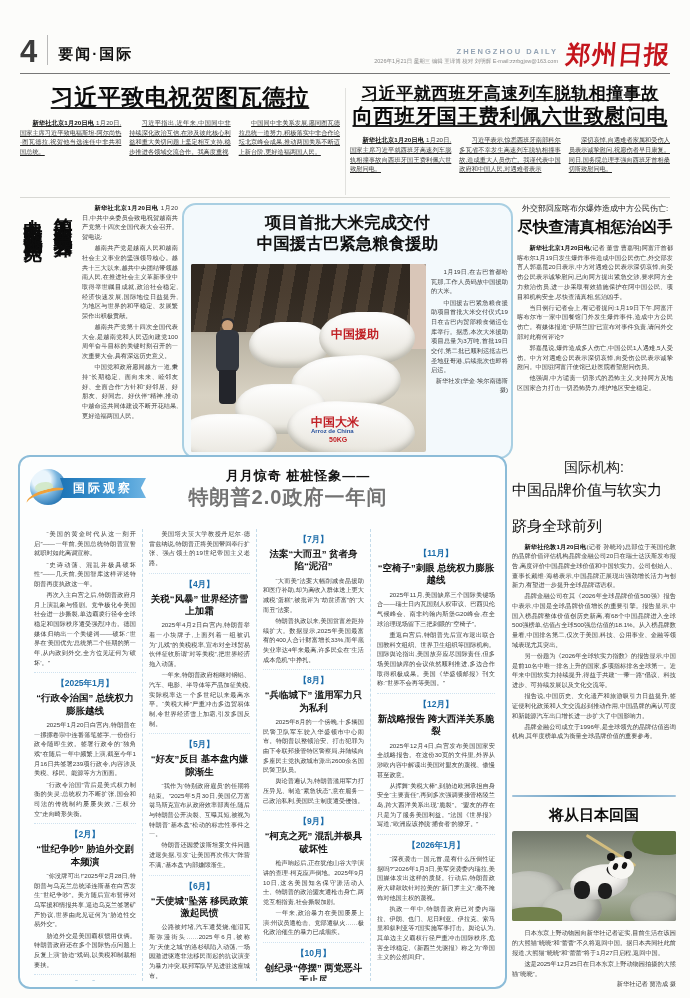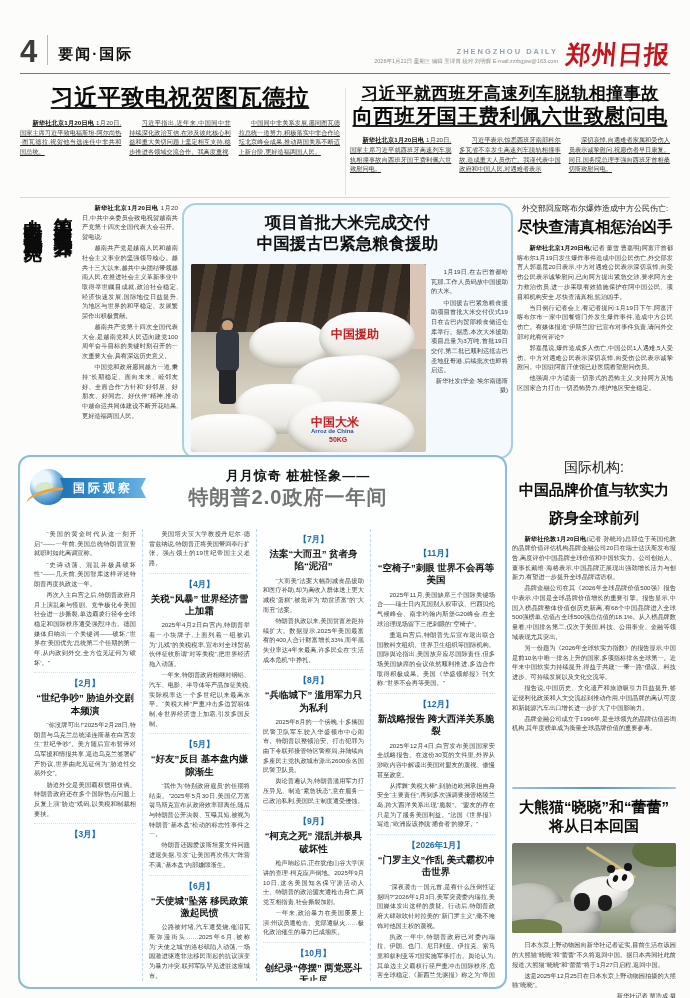--- a/index.html
+++ b/index.html
@@ -82,21 +82,21 @@
   .t-col.w1 { width:114px; } .t-col.w2 { width:114px; border-left:1px dashed #c3dbea; }
   .t-col.w3 { width:114px; border-left:1px dashed #c3dbea; }
   .t-col.w4 { width:131px; border-left:1px dashed #c3dbea; padding-top:14px; }
   .mblock { border-top:1px dotted #cfe2ef; margin-top:5px; padding-top:3px; }
   .mblock.first { border-top:none; margin-top:0; }
   .mlabel { text-align:center; color:#1d6daa; font-weight:700; font-size:8.5px; margin:2px 0 2px; }
   .mhead { text-align:center; font-weight:900; font-size:9.5px; color:#161616; margin-bottom:3px; line-height:1.3; }
   
   .rcol { position:absolute; left:512px; top:455px; width:164px; height:534px; }
   .brand-kicker { text-align:center; font-size:14px; color:#1a1a1a; margin-top:4px; }
-  .brand-title { text-align:center; font-weight:700; font-size:15px; line-height:1.32; color:#0c0c0c; margin-top:3px; }
+  .brand-title { text-align:left; font-weight:400; font-size:15px; line-height:1.32; color:#0c0c0c; margin-top:3px; }
   .brand-body { margin-top:6px; height:246px; overflow:hidden; }
   .rdiv { height:2px; background:linear-gradient(90deg,#9fc2da,#5d96bd,#9fc2da); margin:7px 0 8px; border-radius:1px; }
   .panda-title { text-align:center; font-weight:900; font-size:15px; line-height:1.32; color:#0c0c0c; }
   .photo2 { position:relative; width:164px; height:90px; margin-top:7px; overflow:hidden; border-radius:2px;
             background:linear-gradient(180deg,#6f7568 0%,#9aa08f 35%,#aab0a0 70%,#84906f 100%); }
   .rock { position:absolute; background:#c6c8c0; border-radius:50%; box-shadow:inset -5px -4px 8px rgba(60,60,55,.45); }
   .grass { position:absolute; background:#5f7142; border-radius:50% 40% 30% 55%; }
   .panda-body { position:absolute; left:58px; top:34px; width:58px; height:34px; border-radius:55% 45% 50% 50%;
                 background:#f4f3ef; transform:rotate(-8deg); box-shadow:inset 0 -6px 8px rgba(40,40,40,.25); }
   .panda-limb { position:absolute; background:#1d1d1d; border-radius:45%; }
@@ -208,20 +208,26 @@
     </div>
     <div class="t-kicker">月月惊奇 桩桩怪象——</div>
     <div class="t-title">特朗普2.0政府一年间</div>
     <div class="t-cols">
 
       <div class="t-col w1">
         <p class="b-par">“美国的黄金时代从这一刻开启”——一年前,美国总统特朗普宣誓就职时如此高调宣称。</p>
         <p class="b-par">“史诗动荡、混乱并极具破坏性”——几天前,美国智库这样评述特朗普再度执政这一年。</p>
         <p class="b-par">再次入主白宫之后,特朗普政府月月上演乱象与怪剧。党争极化令美国社会进一步撕裂,单边霸凌行径令全球稳定和国际秩序遭受强烈冲击。德国媒体归纳出一个关键词——破坏:“世界在‘美国优先’总统第二个任期的第一年,从内政到外交,全方位见证何为‘破坏’。”</p>
         <div class="mblock">
+          <div class="mlabel">【2025年1月】</div>
+          <div class="mhead">“行政令治国” 总统权力膨胀越线</div>
+          <p class="b-par">2025年1月20日白宫内,特朗普在一摞摞卷宗中连番落笔签字,一份份行政令随即生效。签署行政令的“独角戏”在随后一年中频繁上演,截至今年1月16日共签署239项行政令,内容涉及关税、移民、能源等方方面面。</p>
+          <p class="b-par">“行政令治国”背后是美式权力制衡的失灵:总统权力不断扩张,国会和司法的传统制约屡屡失效,“三权分立”走向畸形失衡。</p>
+        </div>
+        <div class="mblock">
           <div class="mlabel">【2月】</div>
           <div class="mhead">“世纪争吵” 胁迫外交剧本频演</div>
           <p class="b-par">“你没牌可出!”2025年2月28日,特朗普与乌克兰总统泽连斯基在白宫发生“世纪争吵”。美方随后宣布暂停对乌军援和情报共享,逼迫乌克兰签署矿产协议,世界由此见证何为“胁迫性交易外交”。</p>
           <p class="b-par">胁迫外交是美国霸权惯用伎俩。特朗普政府还在多个国际热点问题上反复上演“胁迫”戏码,以关税和制裁相要挟。</p>
         </div>
         <div class="mblock">
           <div class="mlabel">【3月】</div>
 
         </div>
       </div>
@@ -270,54 +276,52 @@
         <div class="mblock">
           <div class="mlabel">【10月】</div>
           <div class="mhead">创纪录“停摆” 两党恶斗无止尽</div>
 
         </div>
       </div>
 
       <div class="t-col w4">
         <div class="mblock first">
           <div class="mlabel">【11月】</div>
-          <div class="mhead">“空椅子”刺眼 世界不会再等美国</div>
+          <div class="mhead">“空椅子”刺眼 总统权力膨胀越线</div>
           <p class="b-par">2025年11月,美国缺席三个国际关键场合——瑞士日内瓦国别人权审议、巴西贝伦气候峰会、南非约翰内斯堡G20峰会,在全球治理现场留下三把刺眼的“空椅子”。</p>
           <p class="b-par">重返白宫后,特朗普先后宣布退出联合国教科文组织、世界卫生组织等国际机构。国际舆论指出,美国放弃应尽国际责任,但多场美国缺席的会议依然顺利推进,多边合作取得积极成果。美国《华盛顿邮报》刊文称:“世界不会再等美国。”</p>
         </div>
         <div class="mblock">
           <div class="mlabel">【12月】</div>
           <div class="mhead">新战略报告 跨大西洋关系脆裂</div>
           <p class="b-par">2025年12月4日,白宫发布美国国家安全战略报告。在这份30页的文件里,外界从涉欧内容中解读出美国对盟友的蔑视、傲慢甚至敌意。</p>
           <p class="b-par">从挥舞“关税大棒”,到胁迫欧洲承担自身安全“主要责任”,再到多次强调要接管格陵兰岛,跨大西洋关系出现“脆裂”。“盟友的存在只是为了服务美国利益。”法国《世界报》写道,“欧洲应该挣脱‘捕食者’的獠牙。”</p>
         </div>
         <div class="mblock">
           <div class="mlabel">【2026年1月】</div>
-          <div class="mhead">“门罗主义”作乱 美式霸权冲击世界</div>
           <p class="b-par">“深夜袭击一国元首,是有什么压倒性证据吗?”2026年1月3日,美军突袭委内瑞拉,美国媒体发出这样的质疑。行动后,特朗普政府大肆鼓吹针对拉美的“新门罗主义”,毫不掩饰对他国主权的蔑视。</p>
           <p class="b-par">执政一年中,特朗普政府已对委内瑞拉、伊朗、也门、尼日利亚、伊拉克、索马里和叙利亚等7国实施军事打击。舆论认为,其单边主义霸权行径严重冲击国际秩序,危害全球稳定,《新西兰先驱报》称之为“帝国主义的公然回归”。</p>
         </div>
 
       </div>
     </div>
   </div>
 
   <div class="rcol">
     <div class="brand-kicker">国际机构:</div>
     <div class="brand-title">中国品牌价值与软实力</div>
-    <div class="brand-title" style="margin-top:8px;">跻身全球前列</div>
+    <div class="brand-title" style="margin-top:16px;">跻身全球前列</div>
     <div class="brand-body">
       <p class="b-par"><b class="lead">新华社伦敦1月20日电</b><span>(记者 孙晓玲)总部位于英国伦敦的品牌价值评估机构品牌金融公司20日在瑞士达沃斯发布报告,高度评价中国品牌全球价值和中国软实力。公司创始人、董事长戴维·海格表示,中国品牌正展现出强劲增长活力与创新力,有望进一步提升全球品牌话语权。</span></p>
       <p class="b-par">品牌金融公司在其《2026年全球品牌价值500强》报告中表示,中国是全球品牌价值增长的重要引擎。报告显示,中国入榜品牌整体价值创历史新高,有68个中国品牌进入全球500强榜单,估值占全球500强总估值的18.1%。从入榜品牌数量看,中国排名第二,仅次于美国,科技、公用事业、金融等领域表现尤其突出。</p>
       <p class="b-par">另一份题为《2026年全球软实力指数》的报告显示,中国是前10名中唯一排名上升的国家,多项指标排名全球第一。近年来中国软实力持续提升,得益于共建“一带一路”倡议、科技进步、可持续发展以及文化交流等。</p>
       <p class="b-par">报告说,中国历史、文化遗产和旅游吸引力日益提升,签证便利化政策和人文交流起到推动作用,中国品牌的高认可度和新能源汽车出口增长进一步扩大了中国影响力。</p>
       <p class="b-par">品牌金融公司成立于1996年,是全球领先的品牌估值咨询机构,其年度榜单成为衡量全球品牌价值的重要参考。</p>
     </div>
     <div class="rdiv"></div>
-    <div class="panda-title">大熊猫“晓晓”和“蕾蕾”</div>
     <div class="panda-title">将从日本回国</div>
     <div class="photo2">
       <div class="rock" style="left:-18px;top:40px;width:70px;height:46px;"></div>
       <div class="rock" style="left:30px;top:58px;width:60px;height:40px;"></div>
       <div class="rock" style="left:118px;top:60px;width:56px;height:38px;background:#b3b6ab;"></div>
       <div class="grass" style="right:-8px;top:-6px;width:52px;height:30px;"></div>
       <div class="grass" style="left:-10px;bottom:-8px;width:60px;height:22px;background:#72814d;"></div>
       <div class="bamboo"></div>
       <div class="panda-body"></div>
       <div class="panda-limb" style="left:62px;top:50px;width:16px;height:18px;"></div>

